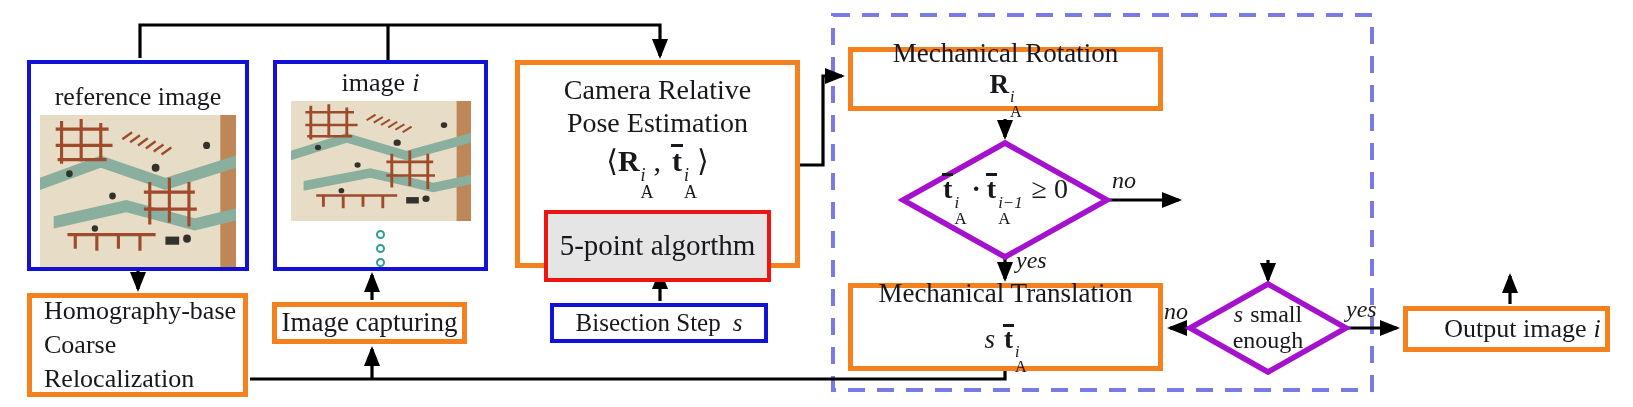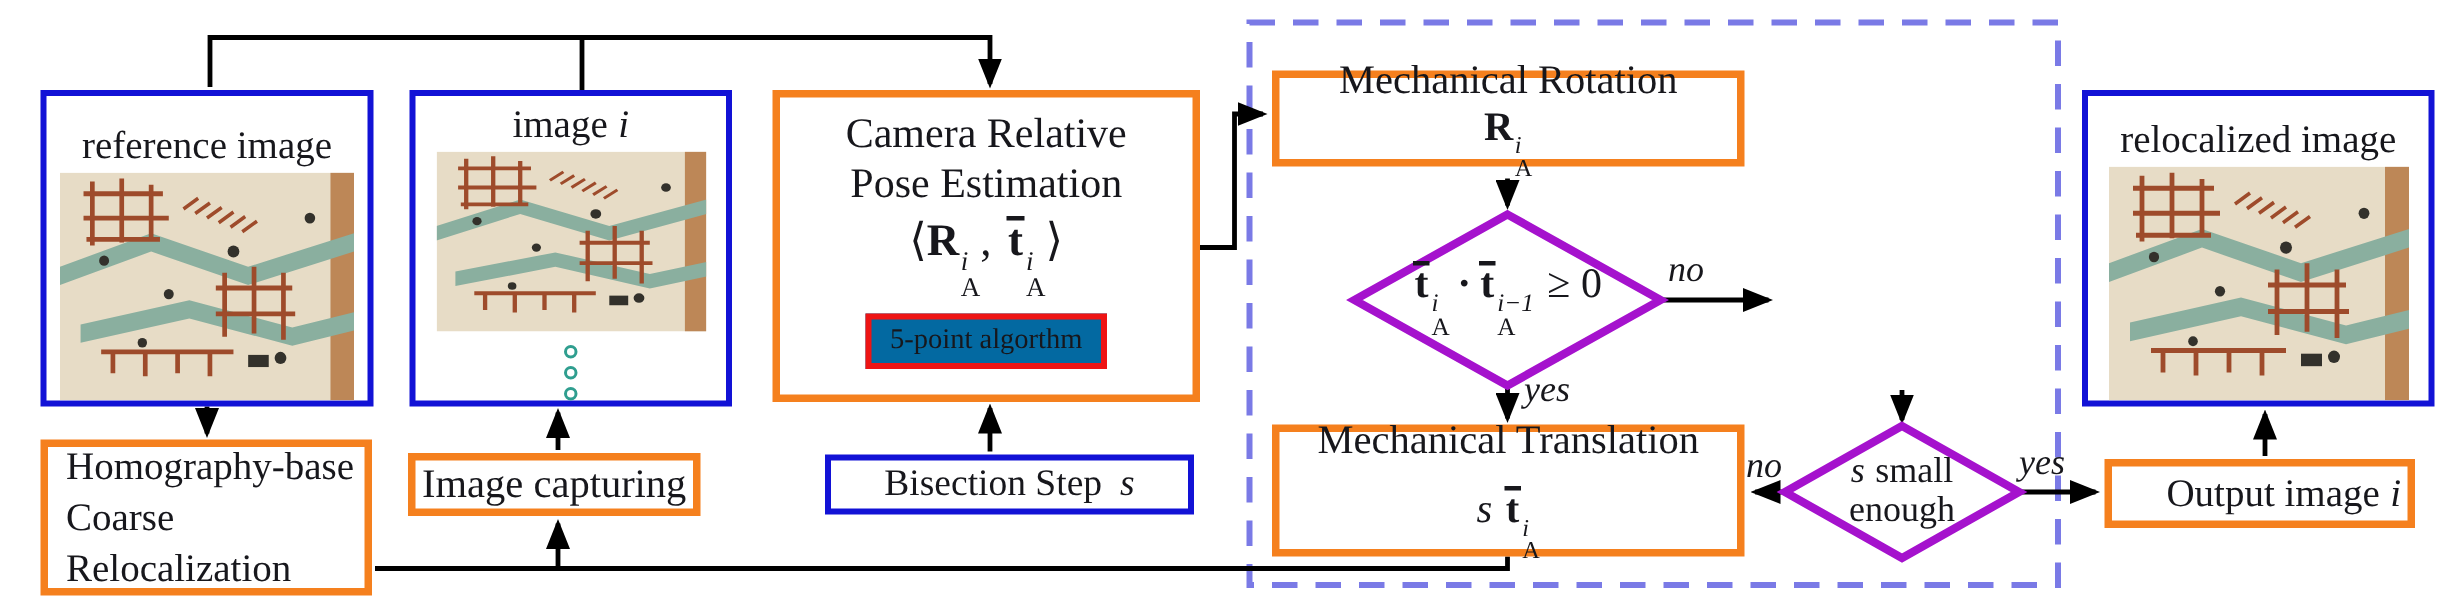--- a/index.html
+++ b/index.html
@@ -33,21 +33,21 @@
   .frac .fnum{border-bottom:3px solid currentColor; padding:0 6px;}
   .gap6{margin-left:7px;} .gap8{margin-left:8px;} .gap12{margin-left:12px;}
   .comma{margin-right:10px;}
   .mdot{margin:0 5px; font-weight:bold;}
   .tail{margin-left:9px;}
   .dtext{position:absolute; display:flex; flex-direction:column; align-items:center; justify-content:center; text-align:center;}
   .elabel{position:absolute; font-style:italic; font-size:24px; line-height:1;}
   #camera{justify-content:flex-start; padding-top:8px;}
   #camera .tline{font-size:28px; line-height:1.18;}
   #camera .cmath{font-size:30px; margin-top:5px;}
-  #camera .inner{margin-top:9px; border:4px solid var(--red); background:#0369a1; font-size:19px; padding:4px 12px; line-height:1.1;}
+  #camera .inner{margin-top:9px; border:4px solid var(--red); background:#e5e5e5; font-size:29px; padding:16px 12px; line-height:1.1;}
   #homography{align-items:flex-start; text-align:left; padding-left:12px; font-size:26px; line-height:1.3;}
   #imgcapture{font-size:27px;}
   #bisectionstep{font-size:25px;}
   #mrot .t27, #mtrans .t27{font-size:27px;}
   #mrot .nmath{font-size:27px;}
   #mtrans .nmath{font-size:27px; margin-top:15px;}
   #bisection .t28{font-size:28px;}
   #bisection .nmath{font-size:26px; margin-top:4px;}
   #output{font-size:26px;padding-left:32px;}
   #d1text{font-size:28px;}
@@ -141,21 +141,21 @@
           <span class="sup">i</span>
           <span class="sub">A</span>
         </span><span class="comma">,</span><span class="obar"><span class="mb">t</span></span><span class="susp">
           <span class="sup">i</span>
           <span class="sub">A</span>
         </span><span>⟩</span>
     </div>
     <div class="inner">5-point algorthm</div>
   </div>
 
-  <div class="box b-blue" id="bisectionstep" style="left:550px;top:303px;width:246px;height:40px">
+  <div class="box b-blue" id="bisectionstep" style="left:550px;top:303px;width:218px;height:40px">
     <div>
       <span>Bisection Step</span><span class="mi gap12">s</span>
     </div>
   </div>
 
   <div class="box b-orange" id="imgcapture" style="left:272px;top:302px;width:195px;height:42px">Image capturing</div>
 
   <div class="box b-orange" id="homography" style="left:27px;top:293px;width:221px;height:104px">
     <div>Homography-base</div>
     <div>Coarse</div>
@@ -201,25 +201,19 @@
     </div>
     <div>enough</div>
   </div>
 
   <div class="box b-orange" id="output" style="left:1403px;top:306px;width:207px;height:46px">
     <div>
       <span>Output image</span><span class="mi gap6">i</span>
     </div>
   </div>
 
-  <div class="box b-blue imgbox" style="left:1388px;top:60px;width:235px;height:211px">
-    <div class="imgtitle">relocalized image</div>
-    <svg class="mural" width="200" height="156">
-        <use href="#mural"></use>
-      </svg>
-  </div>
 
   <div class="elabel" style="left:1112px;top:168px">no</div>
   <div class="elabel" style="left:1016px;top:248px">yes</div>
   <div class="elabel" style="left:1164px;top:299px">no</div>
   <div class="elabel" style="left:1346px;top:297px">yes</div>
 
 </div>
 
 </body></html>

